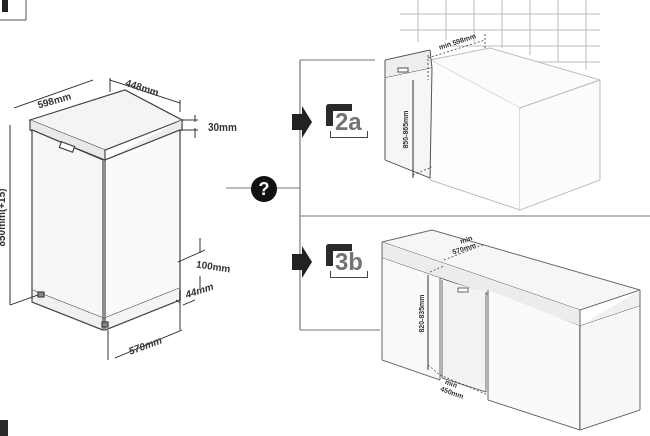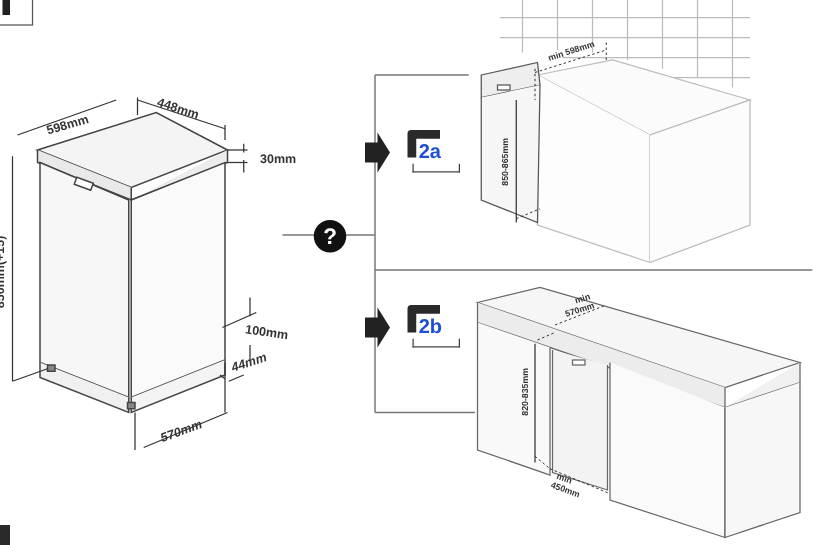--- a/index.html
+++ b/index.html
@@ -3,21 +3,21 @@
 <meta charset="utf-8">
 <style>
   html,body{margin:0;padding:0;background:#fff;}
   body{width:650px;height:436px;position:relative;overflow:hidden;font-family:"Liberation Sans",sans-serif;color:#222;}
   svg{position:absolute;left:0;top:0;}
   .lbl{position:absolute;font-weight:bold;font-size:10px;color:#333;white-space:nowrap;}
   .lbl.sm{font-size:7px;}
   .step{position:absolute;width:44px;height:36px;}
   .step .blk{position:absolute;left:0;top:0;width:26px;height:22px;background:#2a2a2a;border-radius:3px 0 0 0;}
   .step .inner{position:absolute;left:7px;top:7px;width:32px;height:22px;background:#fff;}
-  .step .txt{position:absolute;left:9px;top:7px;font-size:16px;font-weight:bold;color:#1d4ed8;line-height:22px;}
+  .step .txt{position:absolute;left:9px;top:7px;font-size:24px;font-weight:bold;color:#737373;line-height:22px;}
   .step .brk{position:absolute;left:4px;top:27px;width:36px;height:6px;border:1px solid #444;border-top:none;}
   .q{position:absolute;left:251px;top:176px;width:26px;height:26px;border-radius:50%;background:#111;color:#fff;font-weight:bold;font-size:18px;text-align:center;line-height:26px;}
 </style>
 </head>
 <body>
 
 <svg width="650" height="436" viewBox="0 0 650 436">
 
   <rect x="-2" y="-2" width="28" height="22" fill="none" stroke="#555" stroke-width="1"></rect>
   <rect x="2" y="0" width="6" height="12" fill="#222"></rect>
@@ -138,21 +138,21 @@
 <div class="step" style="left:326px;top:104px;">
   <div class="blk"></div>
     <div class="inner"></div>
   <div class="txt">2a</div>
   <div class="brk"></div>
 </div>
 
 <div class="step" style="left:326px;top:244px;">
   <div class="blk"></div>
     <div class="inner"></div>
-  <div class="txt">2b</div>
+  <div class="txt">3b</div>
   <div class="brk"></div>
 </div>
 
 <div class="lbl sm" style="left:438px;top:38px;transform:rotate(-18deg);">min 598mm</div>
 <div class="lbl sm" style="left:386px;top:126px;transform:rotate(-90deg);">850-865mm</div>
 
 <div class="lbl sm" style="left:460px;top:236px;transform:rotate(-18deg);">min</div>
 <div class="lbl sm" style="left:452px;top:245px;transform:rotate(-18deg);">570mm</div>
 <div class="lbl sm" style="left:402px;top:310px;transform:rotate(-90deg);">820-835mm</div>
 <div class="lbl sm" style="left:445px;top:380px;transform:rotate(20deg);">min</div>

